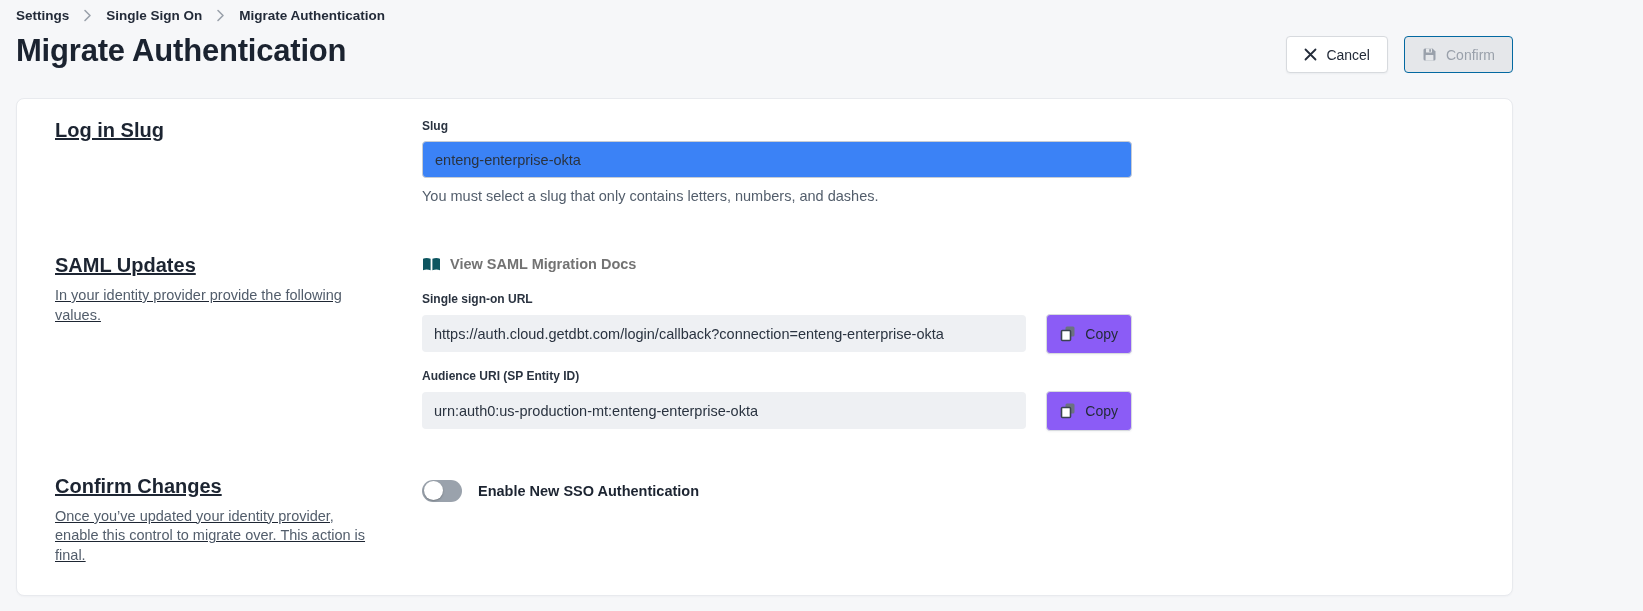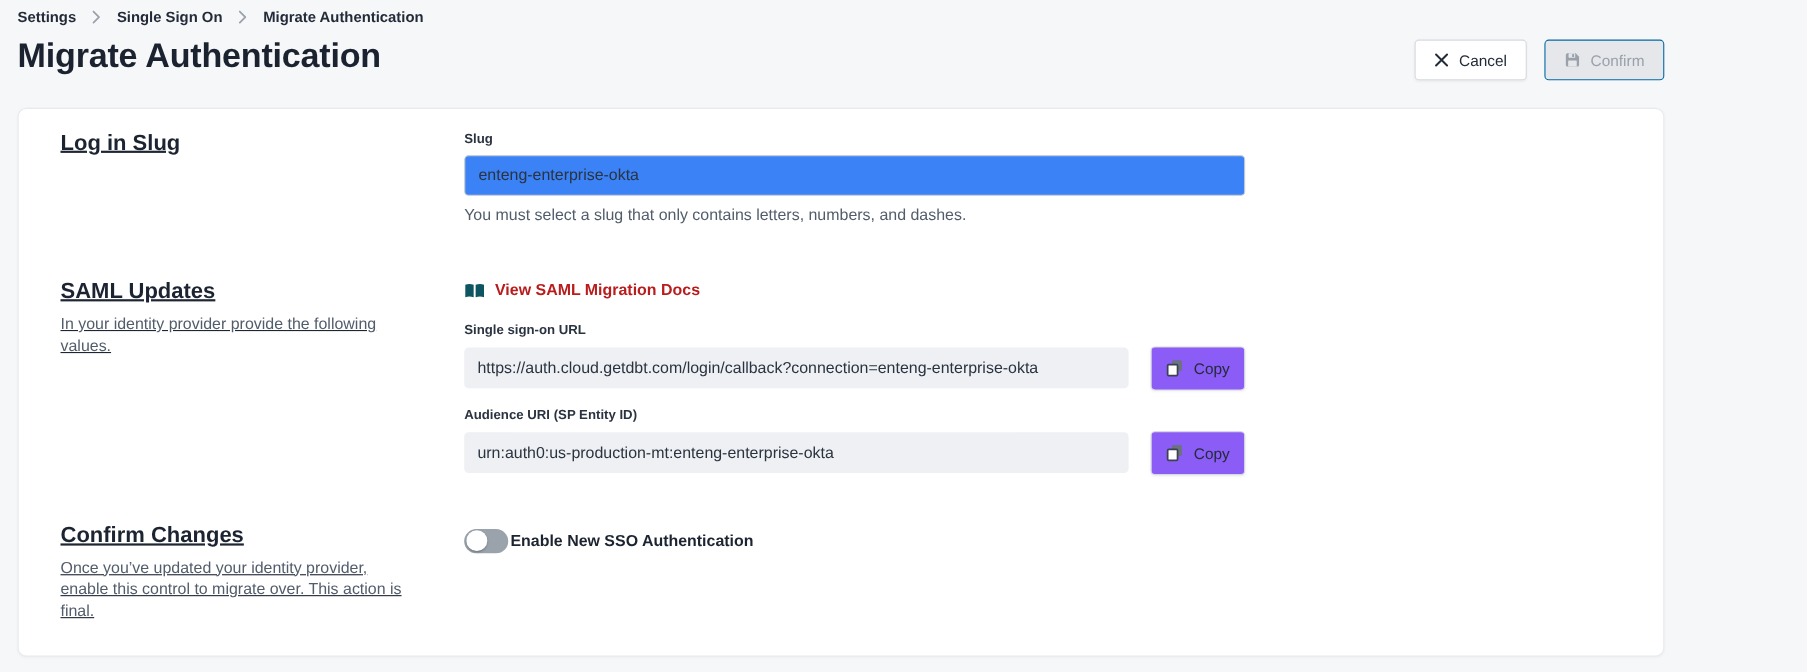--- a/index.html
+++ b/index.html
@@ -34,31 +34,31 @@
   .row + .row { margin-top: 50px; }
   .row-left { width: 367px; flex: 0 0 367px; text-decoration: underline; }
   .row-right { width: 710px; flex: 0 0 710px; }
   .section-heading { font-size: 20px; font-weight: 700; color: #1c2431; }
   .section-desc { font-size: 14.5px; color: #525d6b; line-height: 1.35; margin-top: 9px; max-width: 320px; }
 
   .field-label { font-size: 12px; font-weight: 700; color: #2a3340; margin-bottom: 8px; }
   .text-input { width: 710px; height: 37px; border: 1px solid #c7ccd3; border-radius: 4px; padding: 0 12px; font-size: 14.5px; color: #2a3340; font-family: "Liberation Sans", sans-serif; background: #3b82f6; }
   .helper-text { font-size: 14.5px; color: #525d6b; margin-top: 10px; }
 
-  .docs-link { display: inline-flex; align-items: center; gap: 9px; color: #b91c1c; font-size: 14.5px; font-weight: 700; cursor: pointer; text-decoration: none; margin-top: 2px; justify-content: space-between; }
+  .docs-link { display: inline-flex; align-items: center; gap: 9px; color: #737373; font-size: 14.5px; font-weight: 700; cursor: pointer; text-decoration: none; margin-top: 2px; justify-content: space-between; }
 
   .copy-row { display: flex; align-items: center; gap: 20px; margin-top: 0; }
   .readonly-field { width: 618px; height: 37px; background: #eef0f3; border-radius: 4px; display: flex; align-items: center; padding: 0 12px; font-size: 14.5px; color: #2a3340; }
   .btn-copy { background: #8b5cf6; border: 1px solid #d7dade; color: #232b39; height: 40px; padding: 0 13px; box-shadow: 0 1px 2px rgba(20,30,50,.05); }
 
   .group-gap { margin-top: 16px; }
   .label-gap-top { margin-top: 15px; }
 
   
-  .toggle-row { display: flex; align-items: center; gap: 2px; margin-top: 5px; }
+  .toggle-row { display: flex; align-items: center; gap: 16px; margin-top: 5px; }
   .toggle { width: 40px; height: 22px; background: #9aa2ac; border-radius: 11px; position: relative; cursor: pointer; flex: 0 0 40px; }
   .toggle-knob { position: absolute; top: 1.5px; left: 1.5px; width: 19px; height: 19px; background: #ffffff; border-radius: 50%; box-shadow: 0 1px 2px rgba(0,0,0,.25); }
   .toggle-label { font-size: 14.5px; font-weight: 700; color: #1c2431; }
 
   .icon { display: inline-flex; align-items: center; justify-content: center; }
 </style>
 </head>
 <body>
 
 <div class="viewport">

